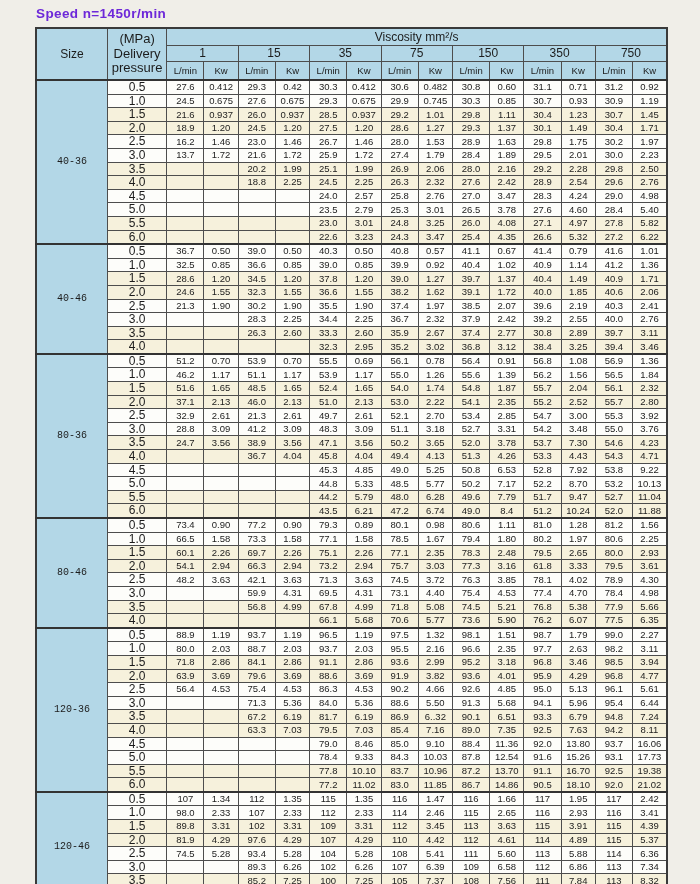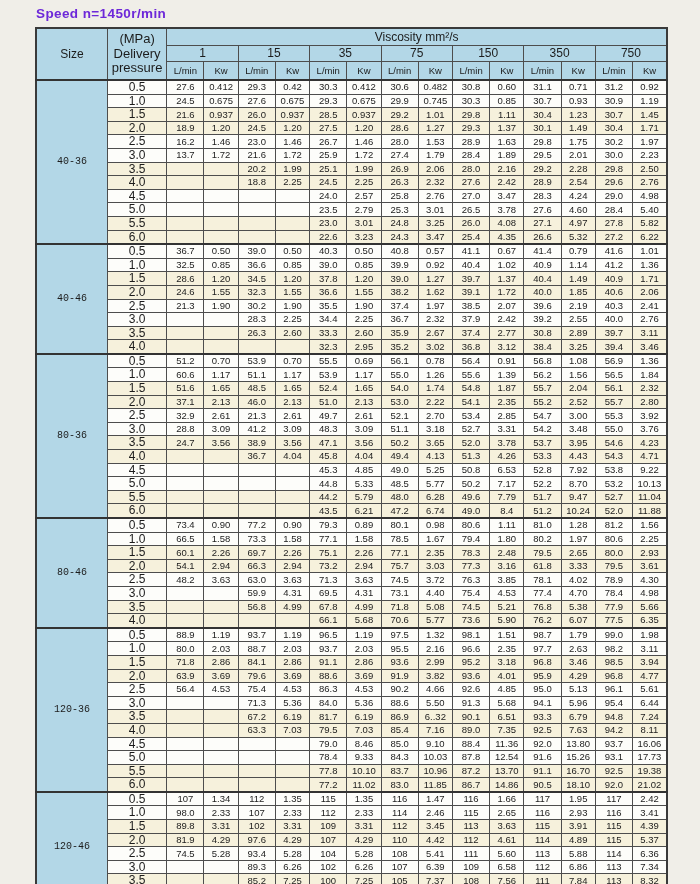--- a/index.html
+++ b/index.html
@@ -473,21 +473,21 @@
         <td class="">0.78</td>
         <td class="pairstart">56.4</td>
         <td class="">0.91</td>
         <td class="pairstart">56.8</td>
         <td class="">1.08</td>
         <td class="pairstart">56.9</td>
         <td class="">1.36</td>
       </tr>
       <tr class="white">
         <td class="p-cell pairstart">1.0</td>
-        <td class="pairstart">60.6</td>
+        <td class="pairstart">46.2</td>
         <td class="">1.17</td>
         <td class="pairstart">51.1</td>
         <td class="">1.17</td>
         <td class="pairstart">53.9</td>
         <td class="">1.17</td>
         <td class="pairstart">55.0</td>
         <td class="">1.26</td>
         <td class="pairstart">55.6</td>
         <td class="">1.39</td>
         <td class="pairstart">56.2</td>
@@ -569,21 +569,21 @@
         <td class="">3.56</td>
         <td class="pairstart">38.9</td>
         <td class="">3.56</td>
         <td class="pairstart">47.1</td>
         <td class="">3.56</td>
         <td class="pairstart">50.2</td>
         <td class="">3.65</td>
         <td class="pairstart">52.0</td>
         <td class="">3.78</td>
         <td class="pairstart">53.7</td>
-        <td class="">3.95</td>
+        <td class="">7.30</td>
         <td class="pairstart">54.6</td>
         <td class="">4.23</td>
       </tr>
       <tr class="cream">
         <td class="p-cell pairstart">4.0</td>
         <td class="pairstart"></td>
         <td class=""></td>
         <td class="pairstart">36.7</td>
         <td class="">4.04</td>
         <td class="pairstart">45.8</td>
@@ -731,21 +731,21 @@
         <td class="">3.16</td>
         <td class="pairstart">61.8</td>
         <td class="">3.33</td>
         <td class="pairstart">79.5</td>
         <td class="">3.61</td>
       </tr>
       <tr class="white">
         <td class="p-cell pairstart">2.5</td>
         <td class="pairstart">48.2</td>
         <td class="">3.63</td>
-        <td class="pairstart">63.0</td>
+        <td class="pairstart">42.1</td>
         <td class="">3.63</td>
         <td class="pairstart">71.3</td>
         <td class="">3.63</td>
         <td class="pairstart">74.5</td>
         <td class="">3.72</td>
         <td class="pairstart">76.3</td>
         <td class="">3.85</td>
         <td class="pairstart">78.1</td>
         <td class="">4.02</td>
         <td class="pairstart">78.9</td>
@@ -811,21 +811,21 @@
         <td class="">1.19</td>
         <td class="pairstart">96.5</td>
         <td class="">1.19</td>
         <td class="pairstart">97.5</td>
         <td class="">1.32</td>
         <td class="pairstart">98.1</td>
         <td class="">1.51</td>
         <td class="pairstart">98.7</td>
         <td class="">1.79</td>
         <td class="pairstart">99.0</td>
-        <td class="">1.98</td>
+        <td class="">2.27</td>
       </tr>
       <tr class="white">
         <td class="p-cell pairstart">1.0</td>
         <td class="pairstart">80.0</td>
         <td class="">2.03</td>
         <td class="pairstart">88.7</td>
         <td class="">2.03</td>
         <td class="pairstart">93.7</td>
         <td class="">2.03</td>
         <td class="pairstart">95.5</td>

